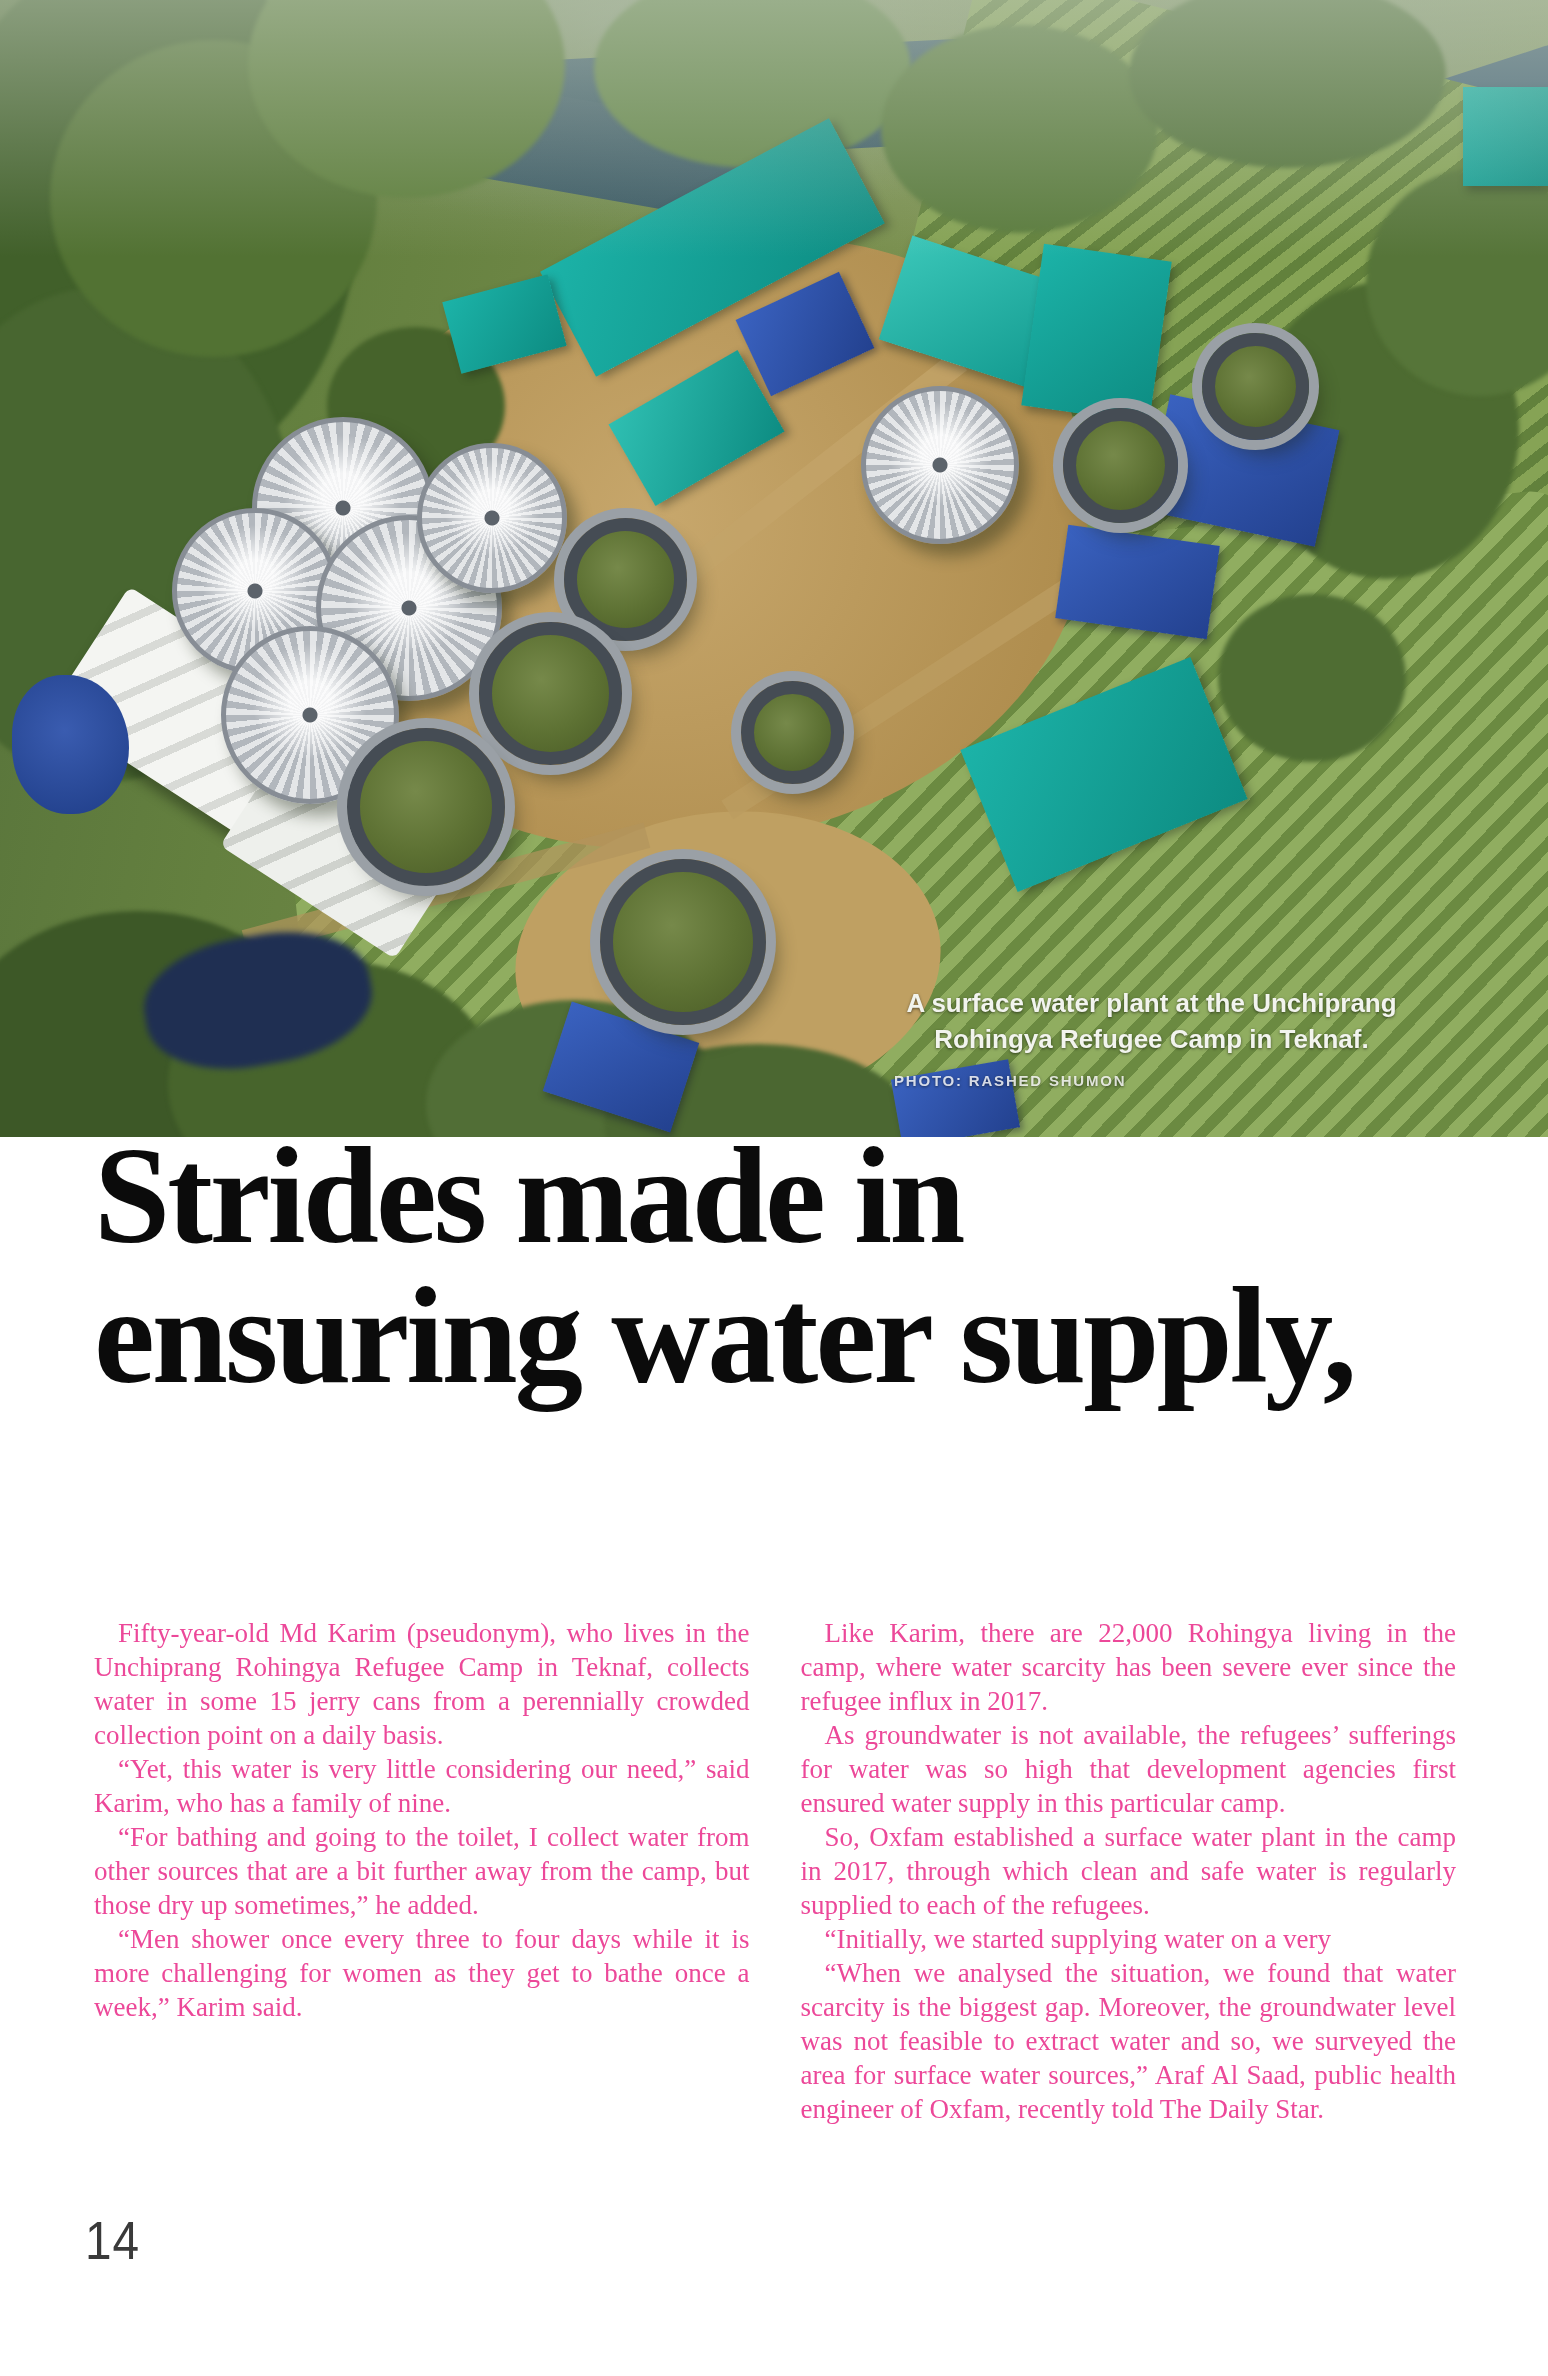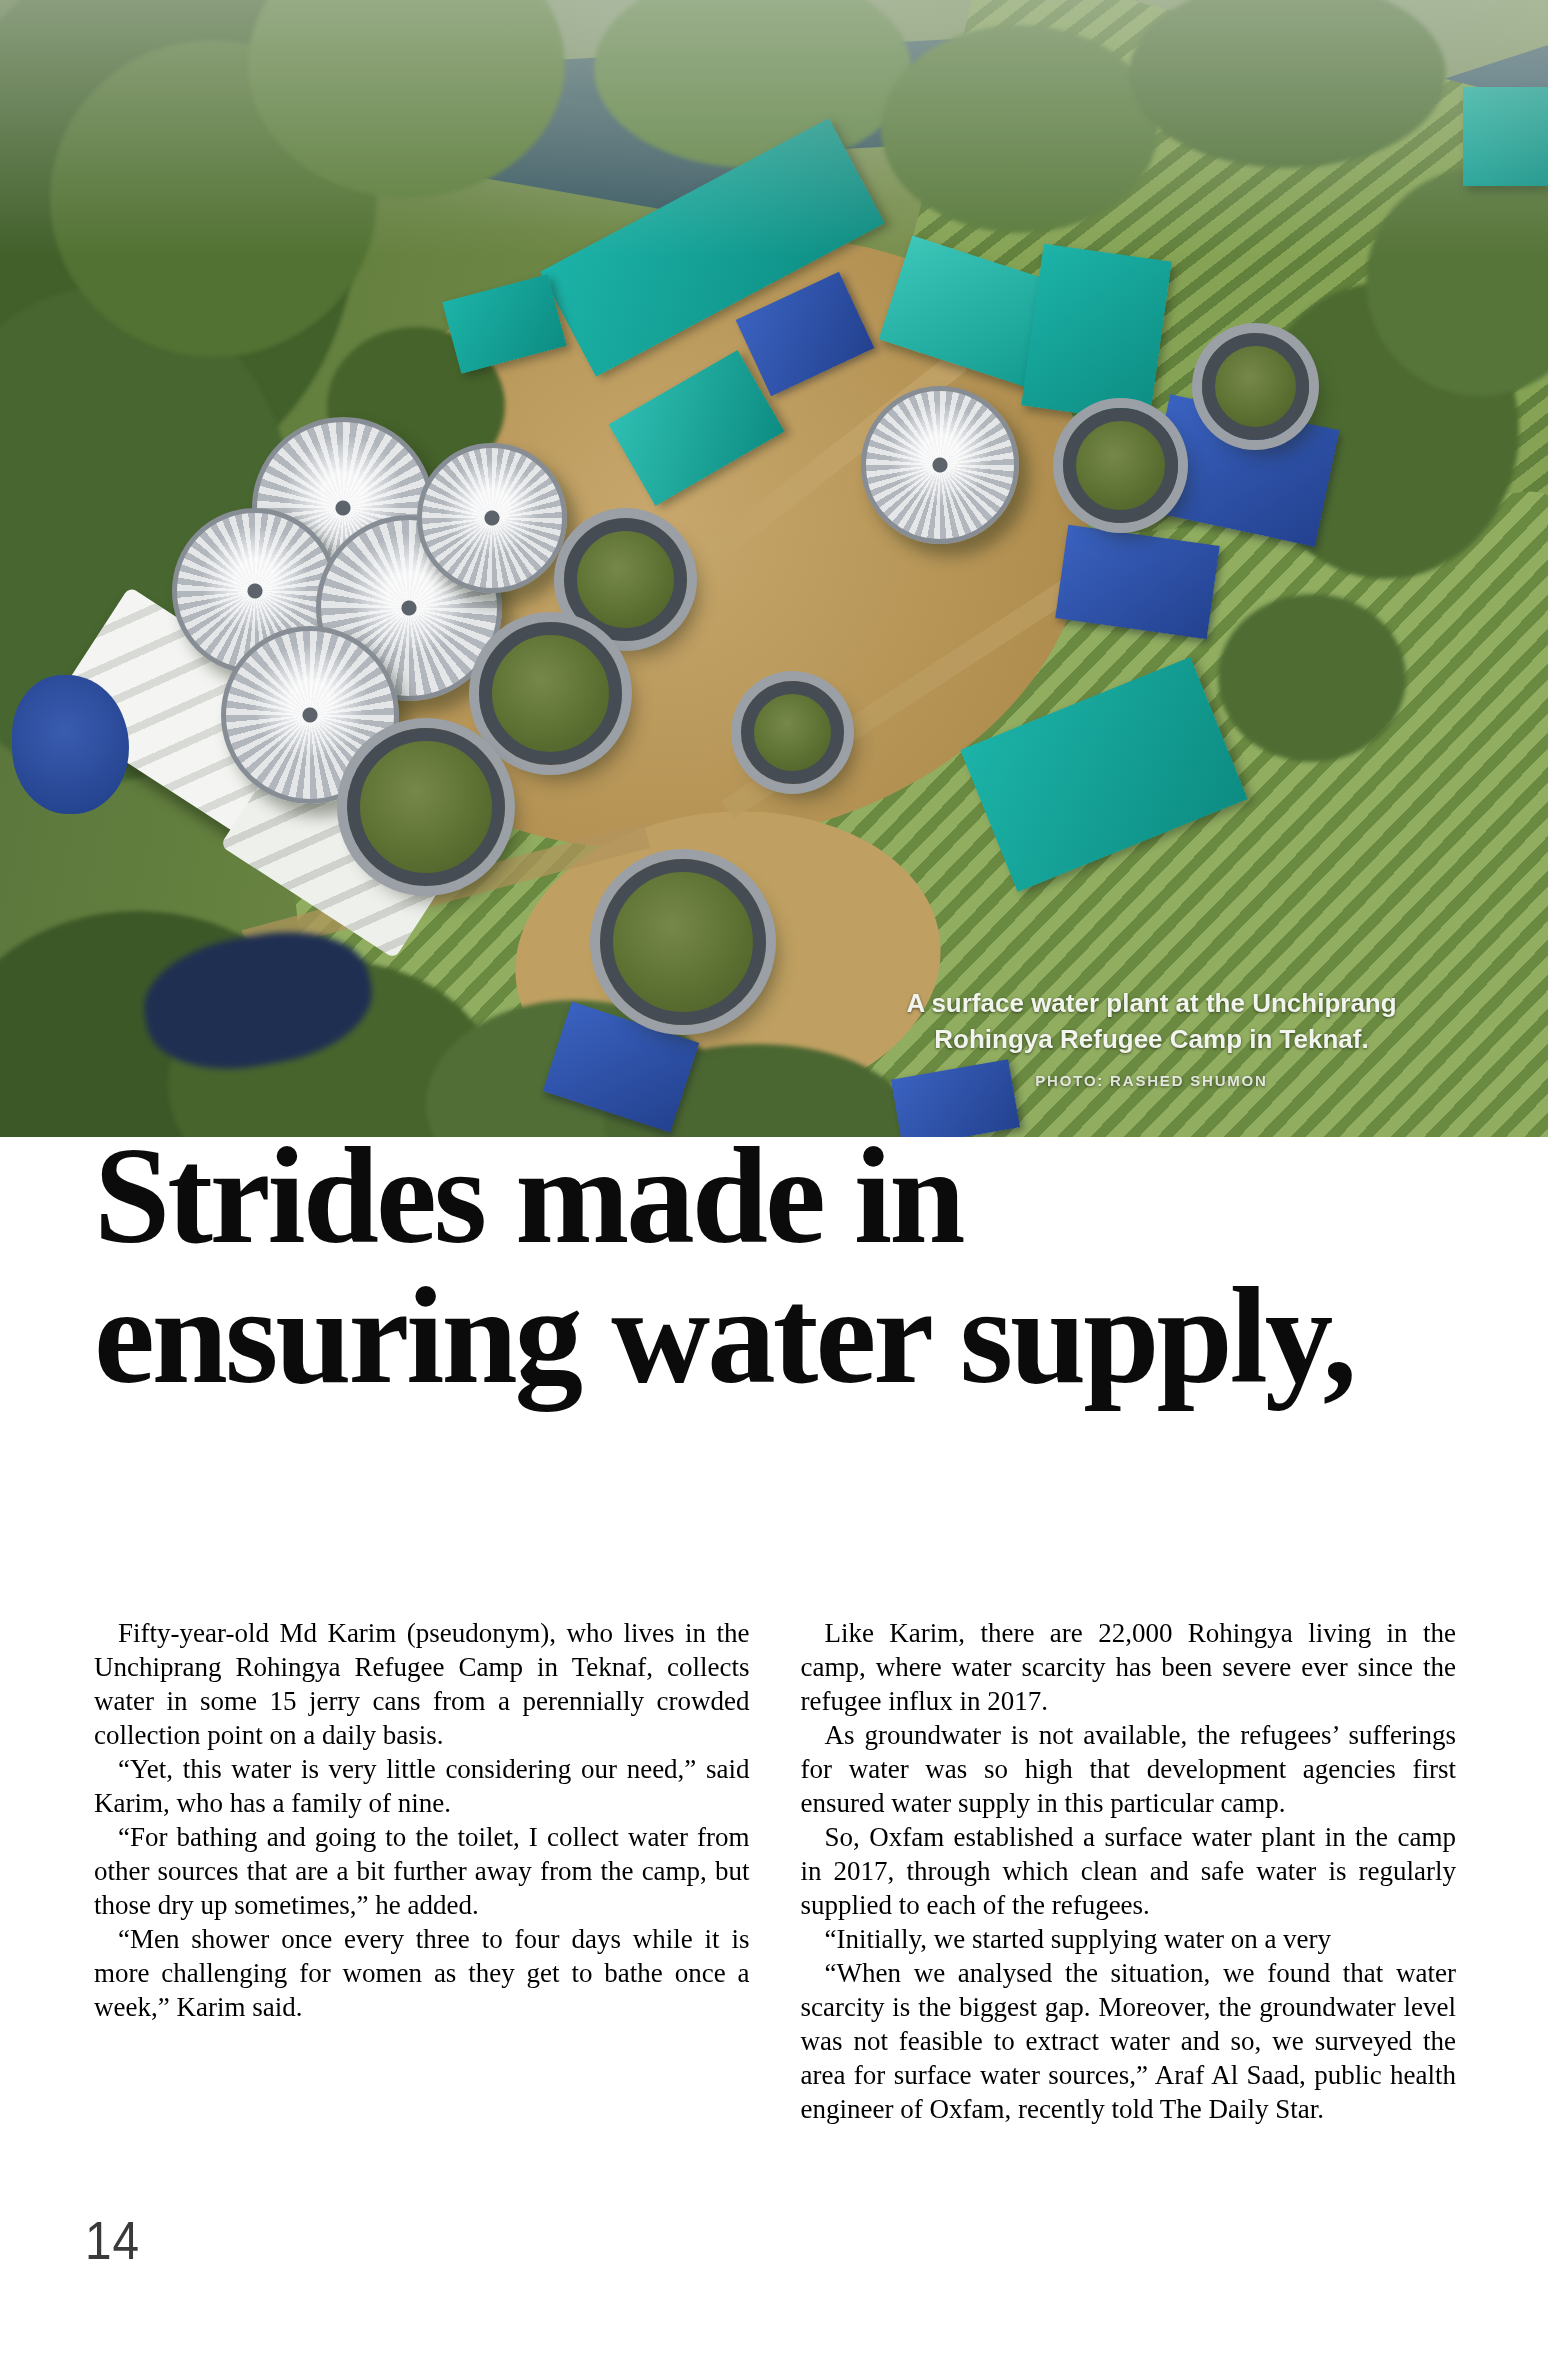--- a/index.html
+++ b/index.html
@@ -10,21 +10,21 @@
   
   .photo{position:absolute;left:0;top:0;width:1548px;height:1137px;overflow:hidden;
     background:
       radial-gradient(ellipse 693px 297px at 42% 2%, rgba(150,165,140,.75), rgba(150,165,140,0) 70%),
       radial-gradient(ellipse 792px 337px at 88% 4%, rgba(130,150,125,.6), rgba(130,150,125,0) 70%),
       linear-gradient(102deg,#55713a 0%,#64803f 22%,#748b4a 45%,#839756 68%,#90a362 100%);}
   .tree{border-radius:50%;filter:blur(2px);}
   .photo-caption{position:absolute;right:139px;bottom:38px;width:515px;z-index:30;
     font-family:"Liberation Sans",sans-serif;font-weight:bold;color:#f2f4ee;
     font-size:26px;line-height:36px;text-align:center;text-shadow:0 1px 3px rgba(0,0,0,.55);margin-top:47px;}
-  .photo-caption .credit{font-size:15px;letter-spacing:.12em;margin-top:6px;text-align:center;
+  .photo-caption .credit{font-size:15px;letter-spacing:.12em;margin-top:6px;text-align:left;
     color:rgba(255,255,255,.82);}
 
   .utank{border-radius:50%;border:5px solid #878d95;box-sizing:border-box;z-index:6;
     background:
       radial-gradient(circle,#5c636b 0 7px, rgba(0,0,0,0) 8px),
       radial-gradient(circle at 50% 42%, rgba(255,255,255,.85) 0 16%, rgba(255,255,255,0) 45%),
       repeating-conic-gradient(#e4e6e8 0 5deg,#b2b7bd 5deg 10deg);
     box-shadow:10px 12px 16px rgba(30,40,20,.4);}
   .otank{border-radius:50%;border:13px solid #454c54;box-sizing:border-box;z-index:6;
     background:radial-gradient(circle at 42% 38%, #76894a, #5d7133 55%, #4e6029 90%);
@@ -33,21 +33,21 @@
     box-shadow:4px 5px 8px rgba(20,30,20,.35);}
   .tarp{background:linear-gradient(135deg,#3a62c0,#23418f);z-index:4;
     box-shadow:3px 4px 7px rgba(20,25,40,.4);}
 
   
   .headline{position:absolute;left:94px;top:1126px;margin:0;width:1386px;
     font-family:"Liberation Serif",serif;font-weight:bold;color:#0b0b0b;
     font-size:137px;line-height:140px;letter-spacing:-3px;}
   .columns{position:absolute;left:94px;top:1616px;width:1362px;display:flex;gap:51px;}
   .col{flex:1;font-family:"Liberation Serif",serif;font-size:27px;line-height:34px;
-    color:#000000;text-align:justify;}
+    color:#ec4899;text-align:justify;}
   .col p{margin:0;text-indent:24px;}
   .page-num{position:absolute;left:85px;top:2214px;margin:0;
     font-family:"Liberation Sans",sans-serif;font-weight:400;font-size:53px;line-height:1;
     color:#3a3a3a;transform:scaleX(.9);transform-origin:left top;letter-spacing:1px;}
 </style>
 </head>
 <body>
 
 <div class="page">
 

